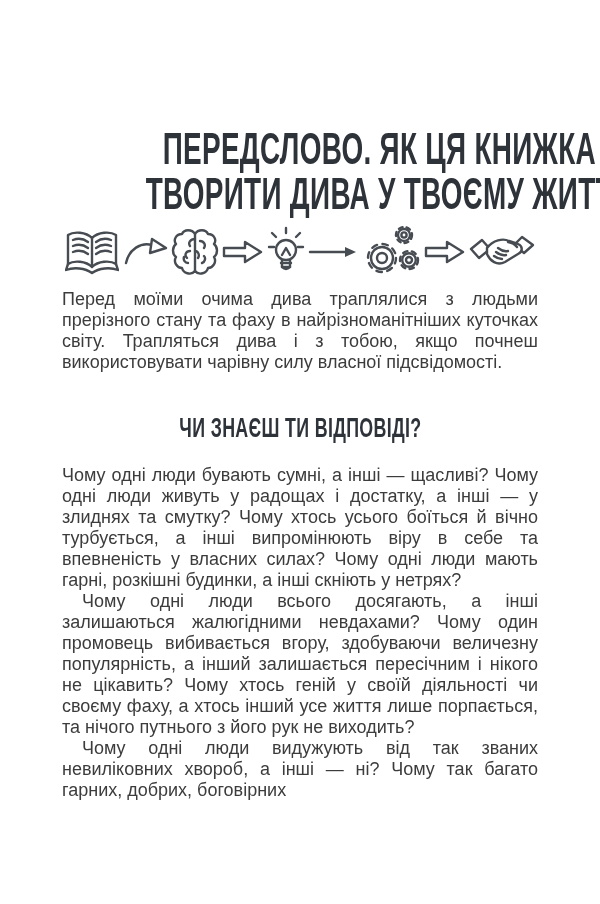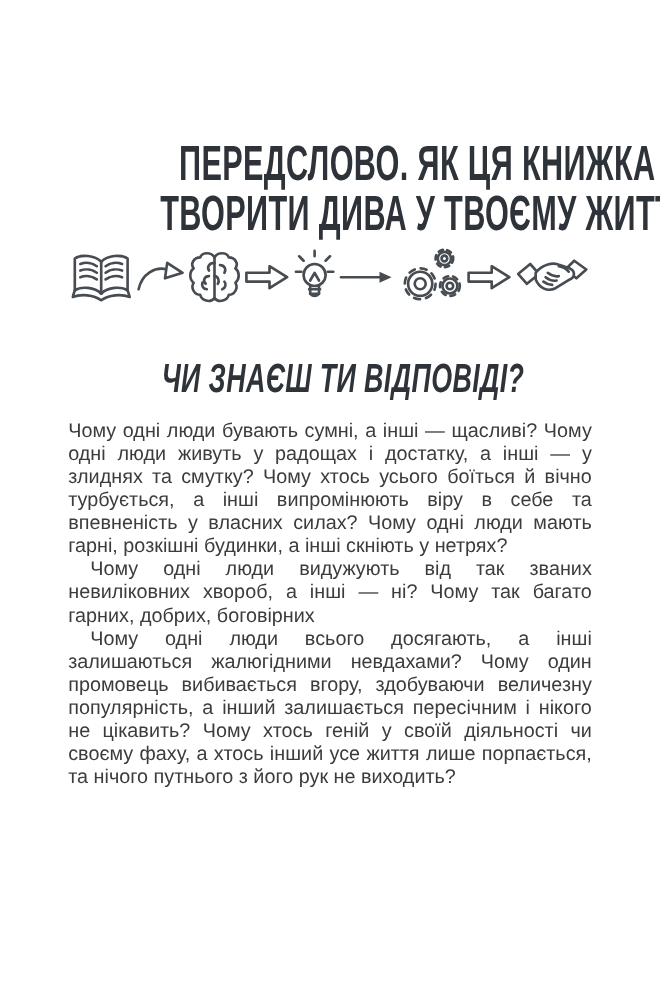--- a/index.html
+++ b/index.html
@@ -48,24 +48,23 @@
     line-height:21px;
     text-align:justify;
   }
   .body-text p{margin:0;}
   .body-text p.indent{text-indent:20px;}
   
   .section-heading{
     margin:40px 0 22px 0;
     text-align:center;
     font-weight:bold;
-    font-size:37px;
+    font-size:27px;
     line-height:30px;
     color:#2e333a;
-    font-style:italic;
   }
   .section-heading .condensed{transform:scaleX(0.66);}
 </style>
 </head>
 <body>
 
 <div class="page">
 
   <h1 class="chapter-title">
     <div><span class="condensed">ПЕРЕДСЛОВО. ЯК ЦЯ КНИЖКА МОЖЕ</span></div>
@@ -128,23 +127,24 @@
     <svg width="66" height="40" viewBox="0 0 66 40">
       <polygon class="ink-fill" points="2,17 13,8 21,17 10,26"></polygon>
       <polygon class="ink-fill" points="64,13 53,5 45,13 55,21"></polygon>
       <path class="ink-fill" d="M18 16 C24 8 34 6 40 9 L49 12 C54 14 54 20 49 22 L36 30 C28 34 21 29 18 22 Z"></path>
       <path class="ink" stroke-width="1.8" d="M29 16 q5 4 10 3 M27 20 q5 4 10 3 M25 24 q4 3 8 3 M39 10 q6 1 9 5"></path>
     </svg>
 
   </div>
 
   <div class="body-text">
+    <p>Перед моїми очима дива траплялися з людьми прерізного стану та фаху в найрізноманітніших куточках світу. Трапляться дива і з тобою, якщо почнеш використовувати чарівну силу власної підсвідомості.</p>
 
     <h2 class="section-heading">
       <span class="condensed">ЧИ ЗНАЄШ ТИ ВІДПОВІДІ?</span>
     </h2>
 
     <p>Чому одні люди бувають сумні, а інші — щасливі? Чому одні люди живуть у радощах і достатку, а інші — у злиднях та смутку? Чому хтось усього боїться й вічно турбується, а інші випромінюють віру в себе та впевненість у власних силах? Чому одні люди мають гарні, розкішні будинки, а інші скніють у нетрях?</p>
+    <p class="indent">Чому одні люди всього досягають, а інші залишаються жалюгідними невдахами? Чому один промовець вибивається вгору, здобуваючи величезну популярність, а інший залишається пересічним і нікого не цікавить? Чому хтось геній у своїй діяльності чи своєму фаху, а хтось інший усе життя лише порпається, та нічого путнього з його рук не виходить?</p>
     <p class="indent">Чому одні люди видужують від так званих невиліковних хвороб, а інші — ні? Чому так багато гарних, добрих, боговірних</p>
-    <p class="indent">Чому одні люди всього досягають, а інші залишаються жалюгідними невдахами? Чому один промовець вибивається вгору, здобуваючи величезну популярність, а інший залишається пересічним і нікого не цікавить? Чому хтось геній у своїй діяльності чи своєму фаху, а хтось інший усе життя лише порпається, та нічого путнього з його рук не виходить?</p>
   </div>
 
 </div>
 
 </body></html>

